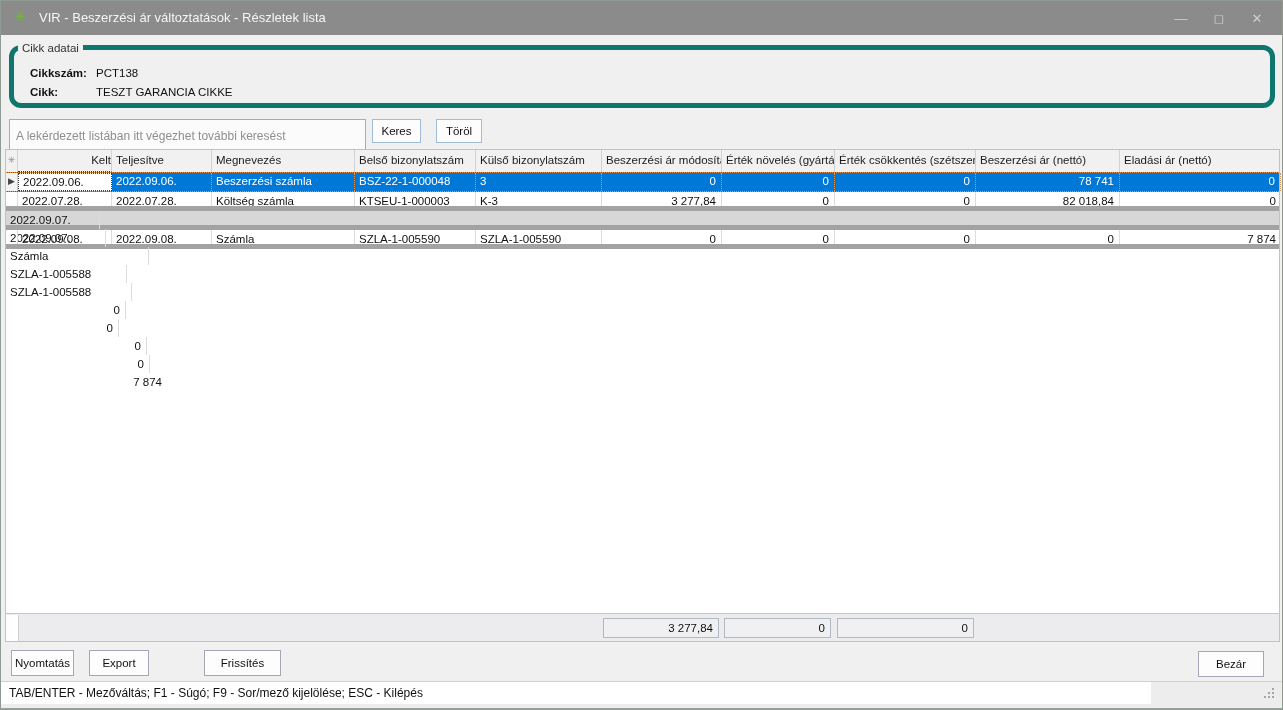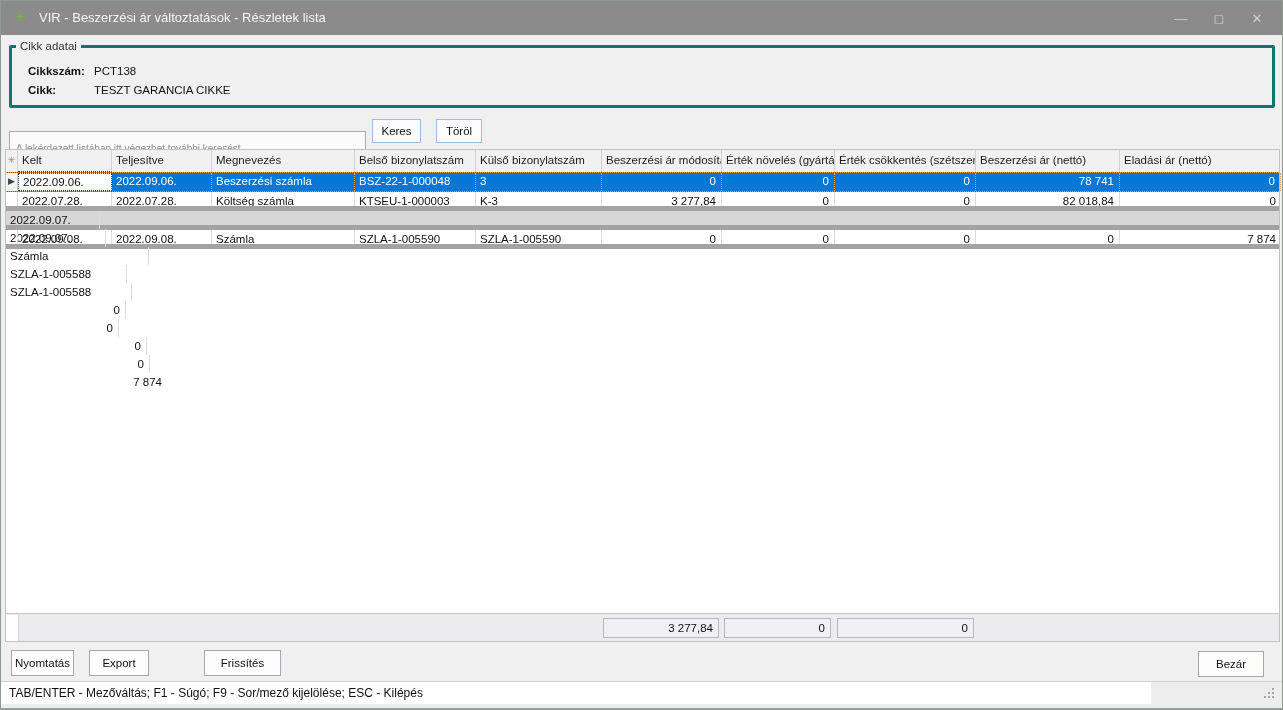--- a/index.html
+++ b/index.html
@@ -11,44 +11,44 @@
   }
   
   .titlebar{ position:absolute; left:0; top:0; width:100%; height:34px; background:#8b8b8b; }
   .app-icon{ position:absolute; left:13px; top:8px; font-size:15px; line-height:16px; color:#76b04a; }
   .title-text{ position:absolute; left:38px; top:9px; font-size:13px; color:#f5f5f5; white-space:nowrap; }
   .win-controls{ position:absolute; right:6px; top:0; height:34px; display:flex; }
   .win-btn{ width:38px; height:34px; display:flex; align-items:center; justify-content:center;
     color:#cfcfcf; font-size:13px; cursor:default; }
   
   .groupbox{ position:absolute; left:8px; top:44px; width:1266px; height:63px;
-    border:3px solid #0f766e; border-radius:2px; }
+    border:5px solid #0f766e; border-radius:12px; }
   .groupbox-legend{ position:absolute; left:4px; top:-8px; background:#f0f0f0; padding:0 4px;
     font-size:11.5px; color:#333; }
   .fieldrow-label{ position:absolute; left:16px; font-size:11.5px; font-weight:bold; color:#111; }
   .fieldrow-value{ position:absolute; left:82px; font-size:11.5px; color:#111; }
   .fr1{ top:17px; } .fr2{ top:36px; }
   
   .search-input{ position:absolute; left:8px; top:118px; width:357px; height:24px;
     border:1px solid #ababab; background:#fbfbfb; font-family:"Liberation Sans",sans-serif;
-    font-size:10px; padding:16px 6px; color:#222; outline:none;margin-top:12px; }
+    font-size:12px; padding:16px 6px; color:#222; outline:none; }
   .search-input::placeholder{ color:#8f8f8f; }
   .btn{ position:absolute; height:24px; border:1px solid #9fbdda; background:#fdfdfe;
     font-family:"Liberation Sans",sans-serif; font-size:11.5px; color:#111; text-align:center; }
   .btn-keres{ left:371px; top:118px; width:49px; }
   .btn-torol{ left:435px; top:118px; width:46px; }
   
   .grid{ position:absolute; left:4px; top:148px; width:1275px; height:493px;
     background:#fff; border:1px solid #c2c2c2; }
   .gridrow{ display:flex; width:100%; }
   .ghead{ height:22px; background:#f1f1f2; }
   .hcell{ font-size:11.5px; color:#1c1c1c; line-height:21px; padding-left:4px;
     border-right:1px solid #d2d2d2; white-space:nowrap; overflow:hidden; flex-shrink:0; }
   .hcell.first{ text-align:center; padding-left:0; color:#8a8a8a; font-size:9px; }
-  .hcell.kelt{ border-bottom:1px dotted #3c3c3c; }
+  .hcell.kelt{ border-bottom:1px dotted #3c3c3c;text-align:right; }
   .drow{ height:19px; border-bottom:5px solid #a3a3a3; background:#fff; }
   .drow.alt{ background:#d7d7d7;flex-direction:column; }
   .dcell{ font-size:11.5px; color:#111; line-height:18px; padding-left:4px;
     border-right:1px solid #dcdcdc; white-space:nowrap; overflow:hidden; flex-shrink:0; }
   .dcell.num{ text-align:right; padding-left:0; padding-right:5px; }
   .drow.sel{ background:#0078d7; border-top:1px dotted #e0944d; border-bottom:1px dotted #e0944d; height:20px; }
   .drow.sel .dcell{ color:#fff; border-right:1px dotted #e0944d; line-height:17px; }
   .drow.sel .dcell.focus{ background:#fff; color:#111; border:1px dotted #3c3c3c; }
   .drow.sel .dcell.ind{ background:#f3f3f3; color:#444; border-right:1px solid #c9c9c9; }
   .dcell.ind{ text-align:center; padding-left:0; font-size:9px; }

